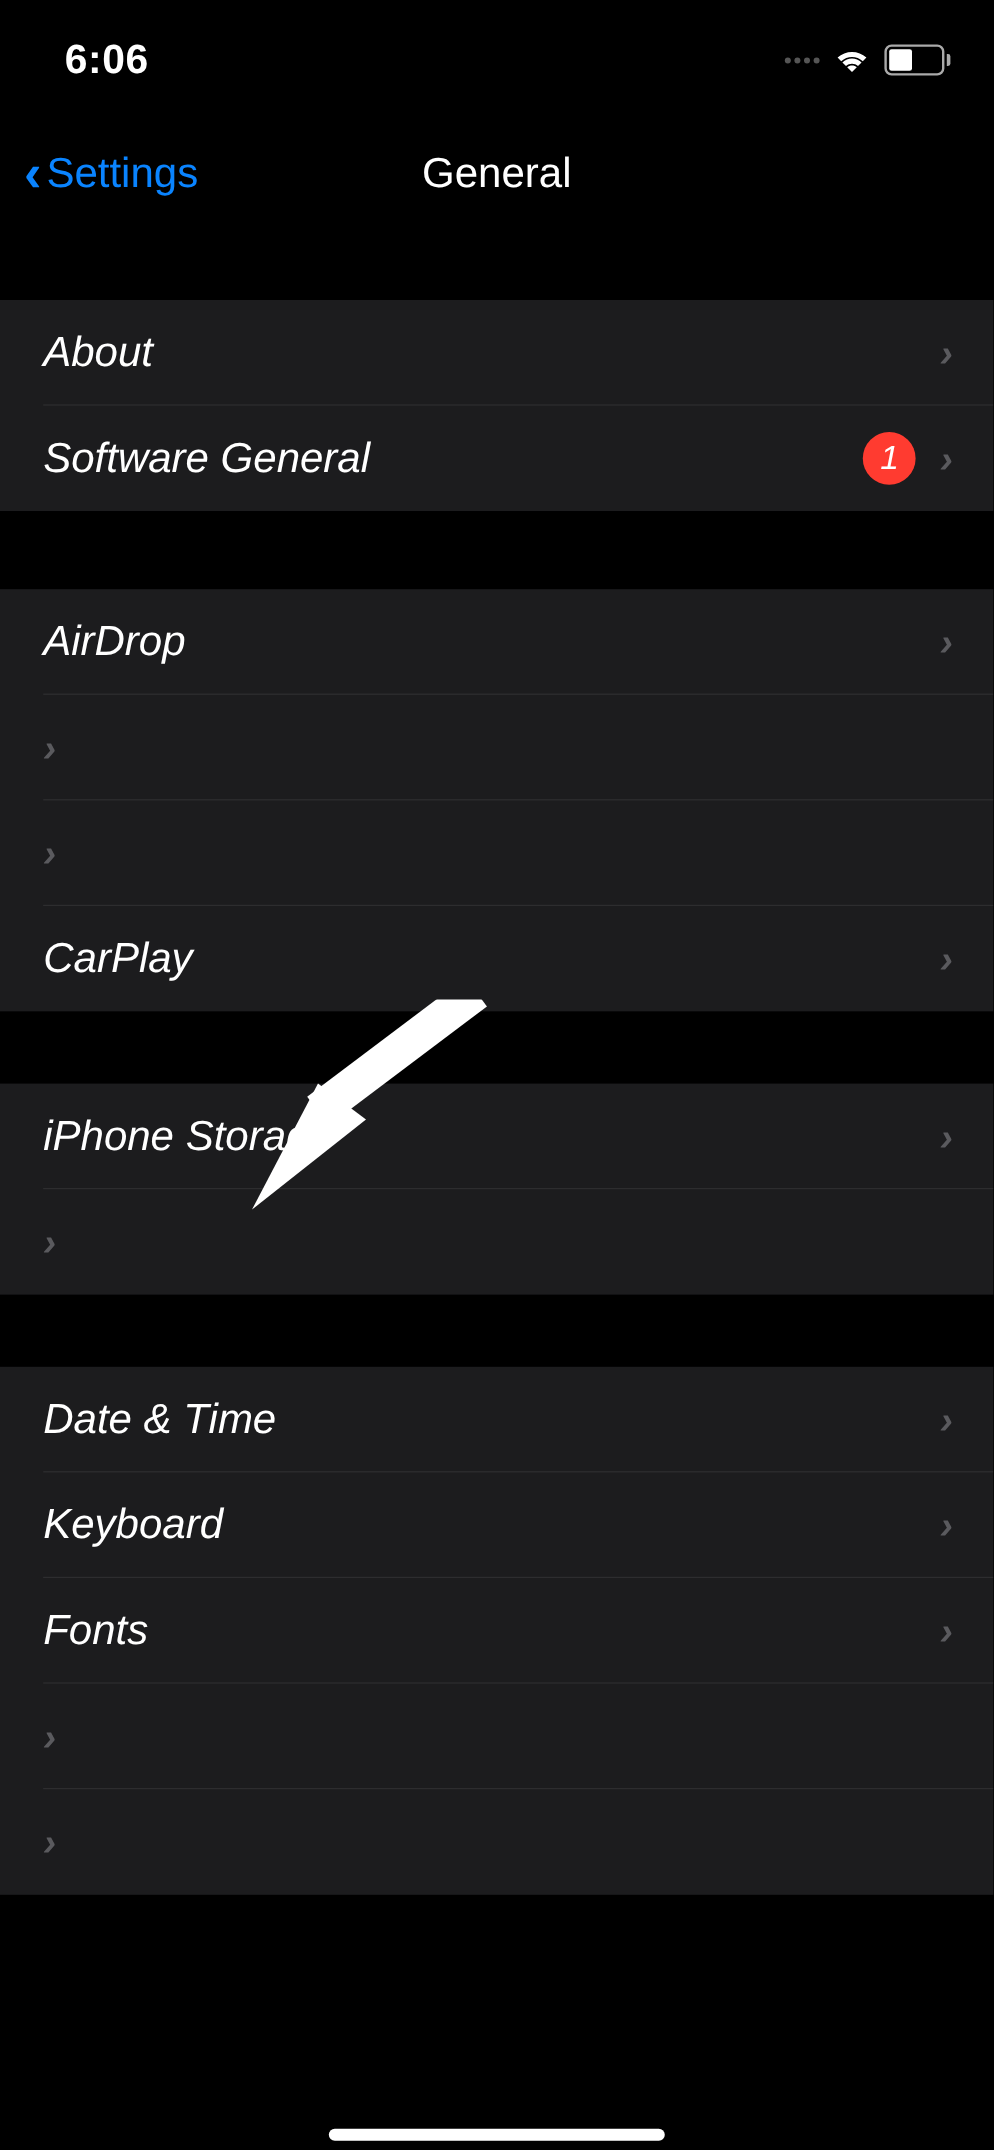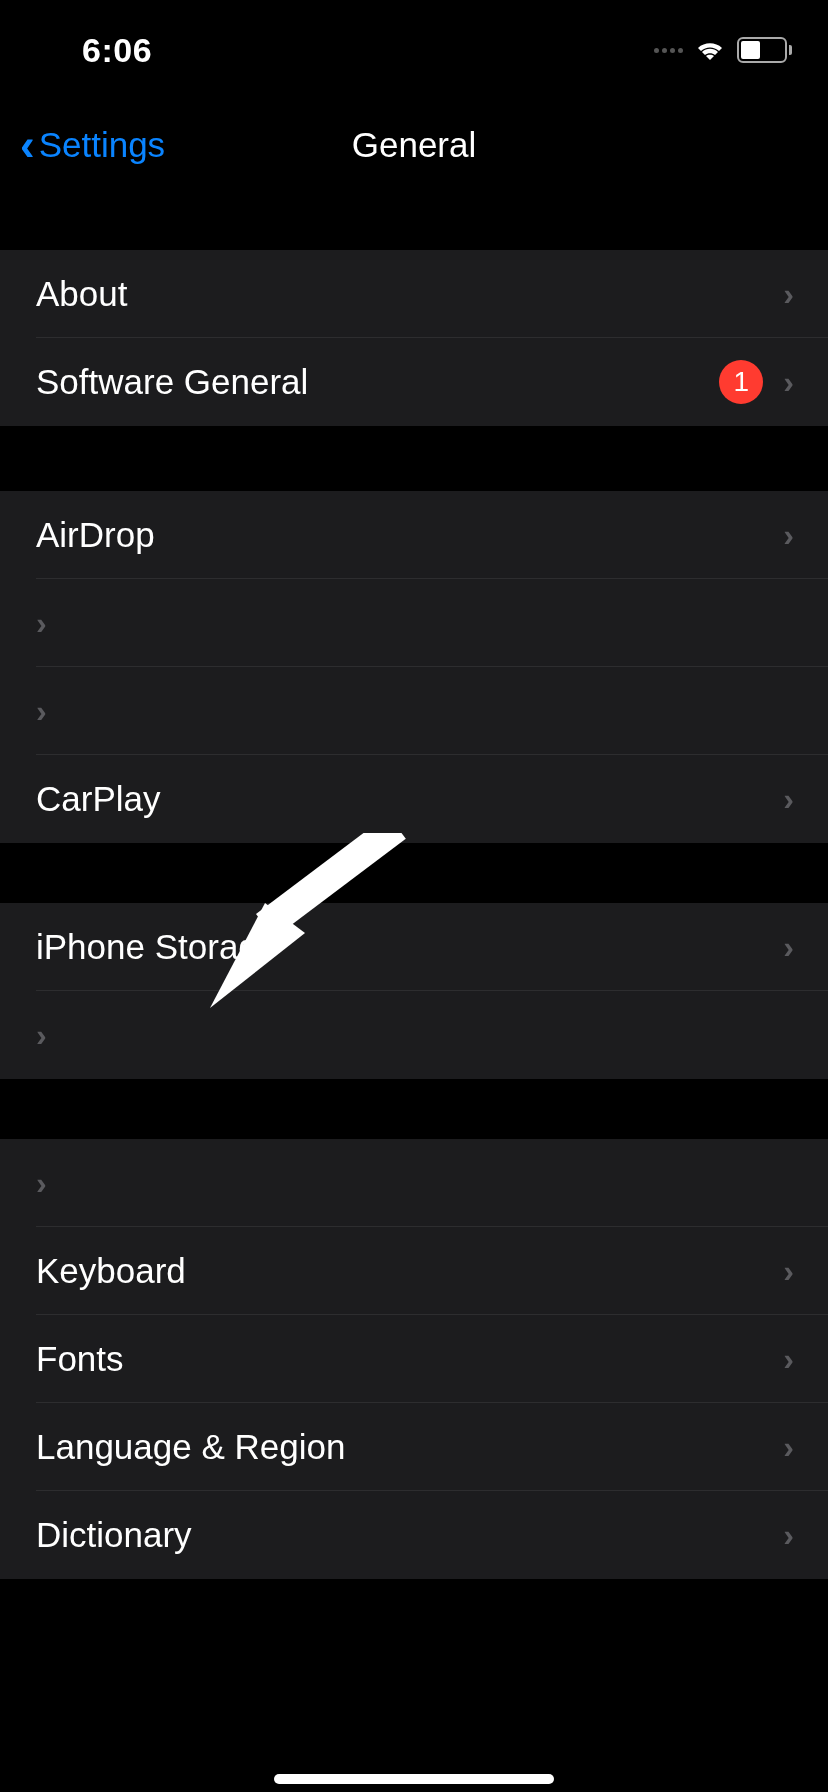--- a/index.html
+++ b/index.html
@@ -10,21 +10,21 @@
       font-family: -apple-system, 'SF Pro Text', 'Helvetica Neue', Arial, sans-serif;
       color: #fff;
       overflow: hidden;
       position: relative;
     }
     .status-bar {
       height: 100px;
       display: flex;
       align-items: center;
       justify-content: space-between;
-      padding: 0 36px 0 82px;
+      padding: 0 36px 0 54px;
     }
     .status-time {
       font-size: 34px;
       font-weight: 600;
       letter-spacing: 0.5px;
     }
     .status-icons {
       display: flex;
       align-items: center;
       gap: 10px;
@@ -91,20 +91,21 @@
       left: 50%;
       transform: translateX(-50%);
       font-size: 35px;
       font-weight: 400;
     }
     .content {
       position: relative;
     }
     .section {
       background: #1c1c1e;
+      font-style: italic;
     }
     .section-gap {
       background: #000;
       height: 60px;
     }
     .row {
       display: flex;
       align-items: center;
       justify-content: space-between;
       padding: 0 34px 0 36px;
@@ -259,44 +260,43 @@
       <div class="row-right">
           <span class="chevron">›</span>
         </div>
     </div>
   </div>
 
   <div class="section-gap"></div>
 
   <div class="section">
     <div class="row">
+      <div class="row-label">Date &amp; Time</div>
       <div class="row-right">
           <span class="chevron">›</span>
         </div>
     </div>
     <div class="row">
       <div class="row-label">Keyboard</div>
       <div class="row-right">
           <span class="chevron">›</span>
         </div>
     </div>
     <div class="row">
       <div class="row-label">Fonts</div>
       <div class="row-right">
           <span class="chevron">›</span>
         </div>
     </div>
     <div class="row">
-      <div class="row-label">Language &amp; Region</div>
-      <div class="row-right">
-          <span class="chevron">›</span>
-        </div>
-    </div>
-    <div class="row">
-      <div class="row-label">Dictionary</div>
+      <div class="row-right">
+          <span class="chevron">›</span>
+        </div>
+    </div>
+    <div class="row">
       <div class="row-right">
           <span class="chevron">›</span>
         </div>
     </div>
   </div>
 
   <div class="arrow-overlay">
     <svg width="220" height="180" viewBox="0 0 220 180">
       <g fill="#fff">
         <polygon points="0,175 95,100 55,70"></polygon>

